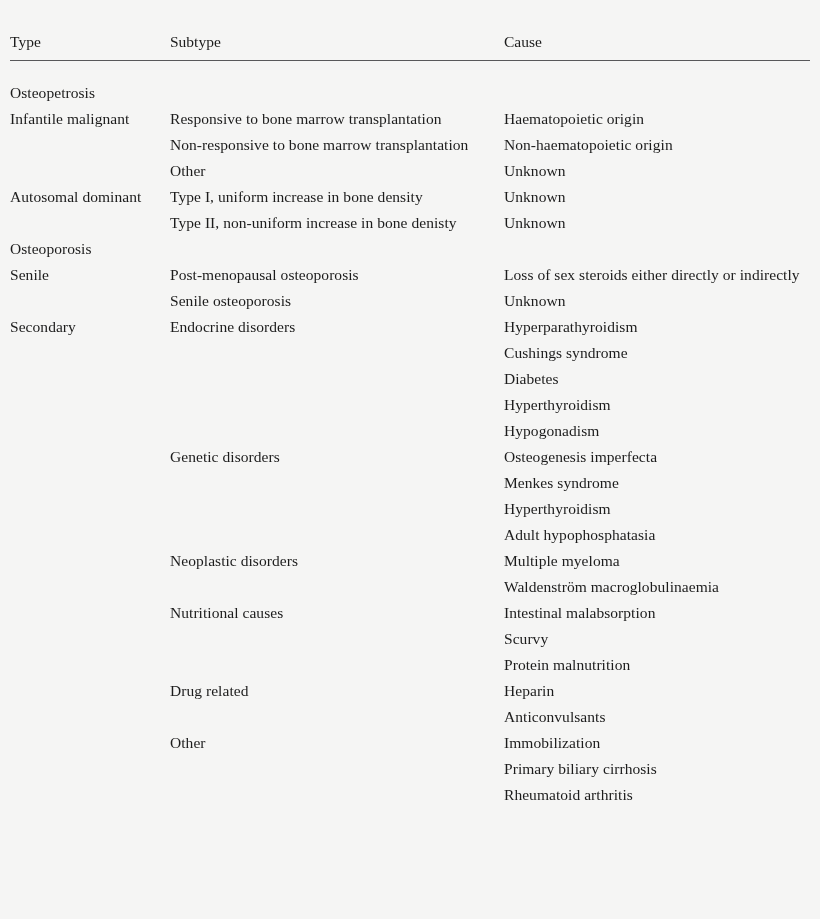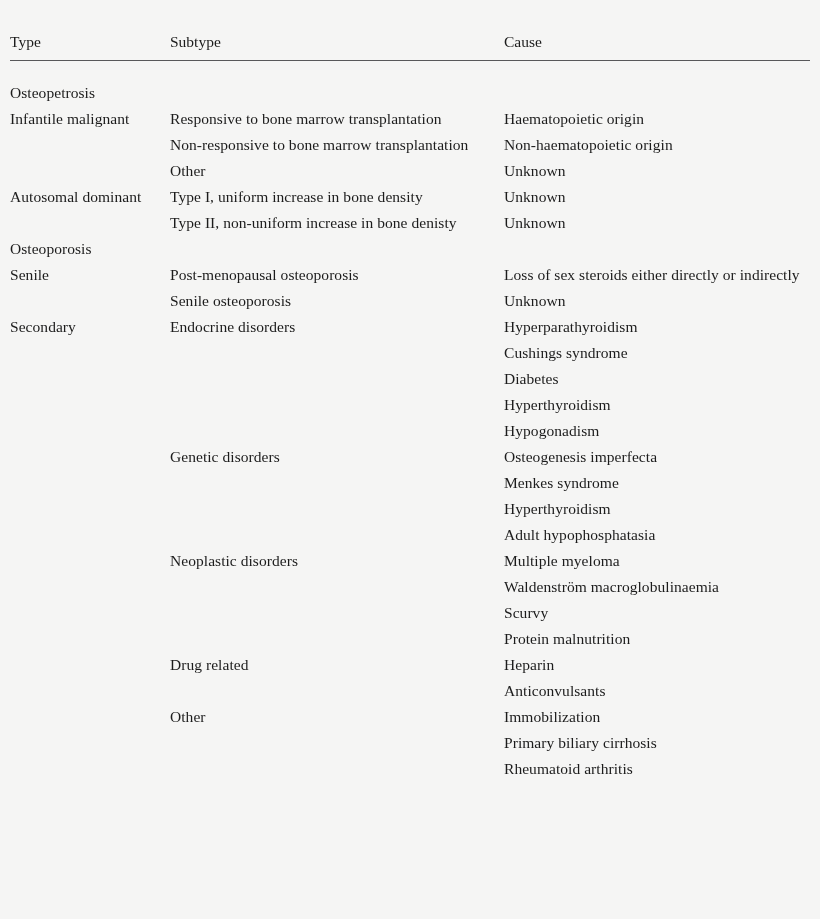--- a/index.html
+++ b/index.html
@@ -171,20 +171,25 @@
           <td class="cell-subtype">Neoplastic disorders</td>
           <td class="cell-cause">Multiple myeloma</td>
         </tr>
         <tr>
           <td class="cell-type"></td>
           <td class="cell-subtype"></td>
           <td class="cell-cause">Waldenström macroglobulinaemia</td>
         </tr>
         <tr>
           <td class="cell-type"></td>
+          <td class="cell-subtype">Nutritional causes</td>
+          <td class="cell-cause">Intestinal malabsorption</td>
+        </tr>
+        <tr>
+          <td class="cell-type"></td>
           <td class="cell-subtype"></td>
           <td class="cell-cause">Scurvy</td>
         </tr>
         <tr>
           <td class="cell-type"></td>
           <td class="cell-subtype"></td>
           <td class="cell-cause">Protein malnutrition</td>
         </tr>
         <tr>
           <td class="cell-type"></td>

